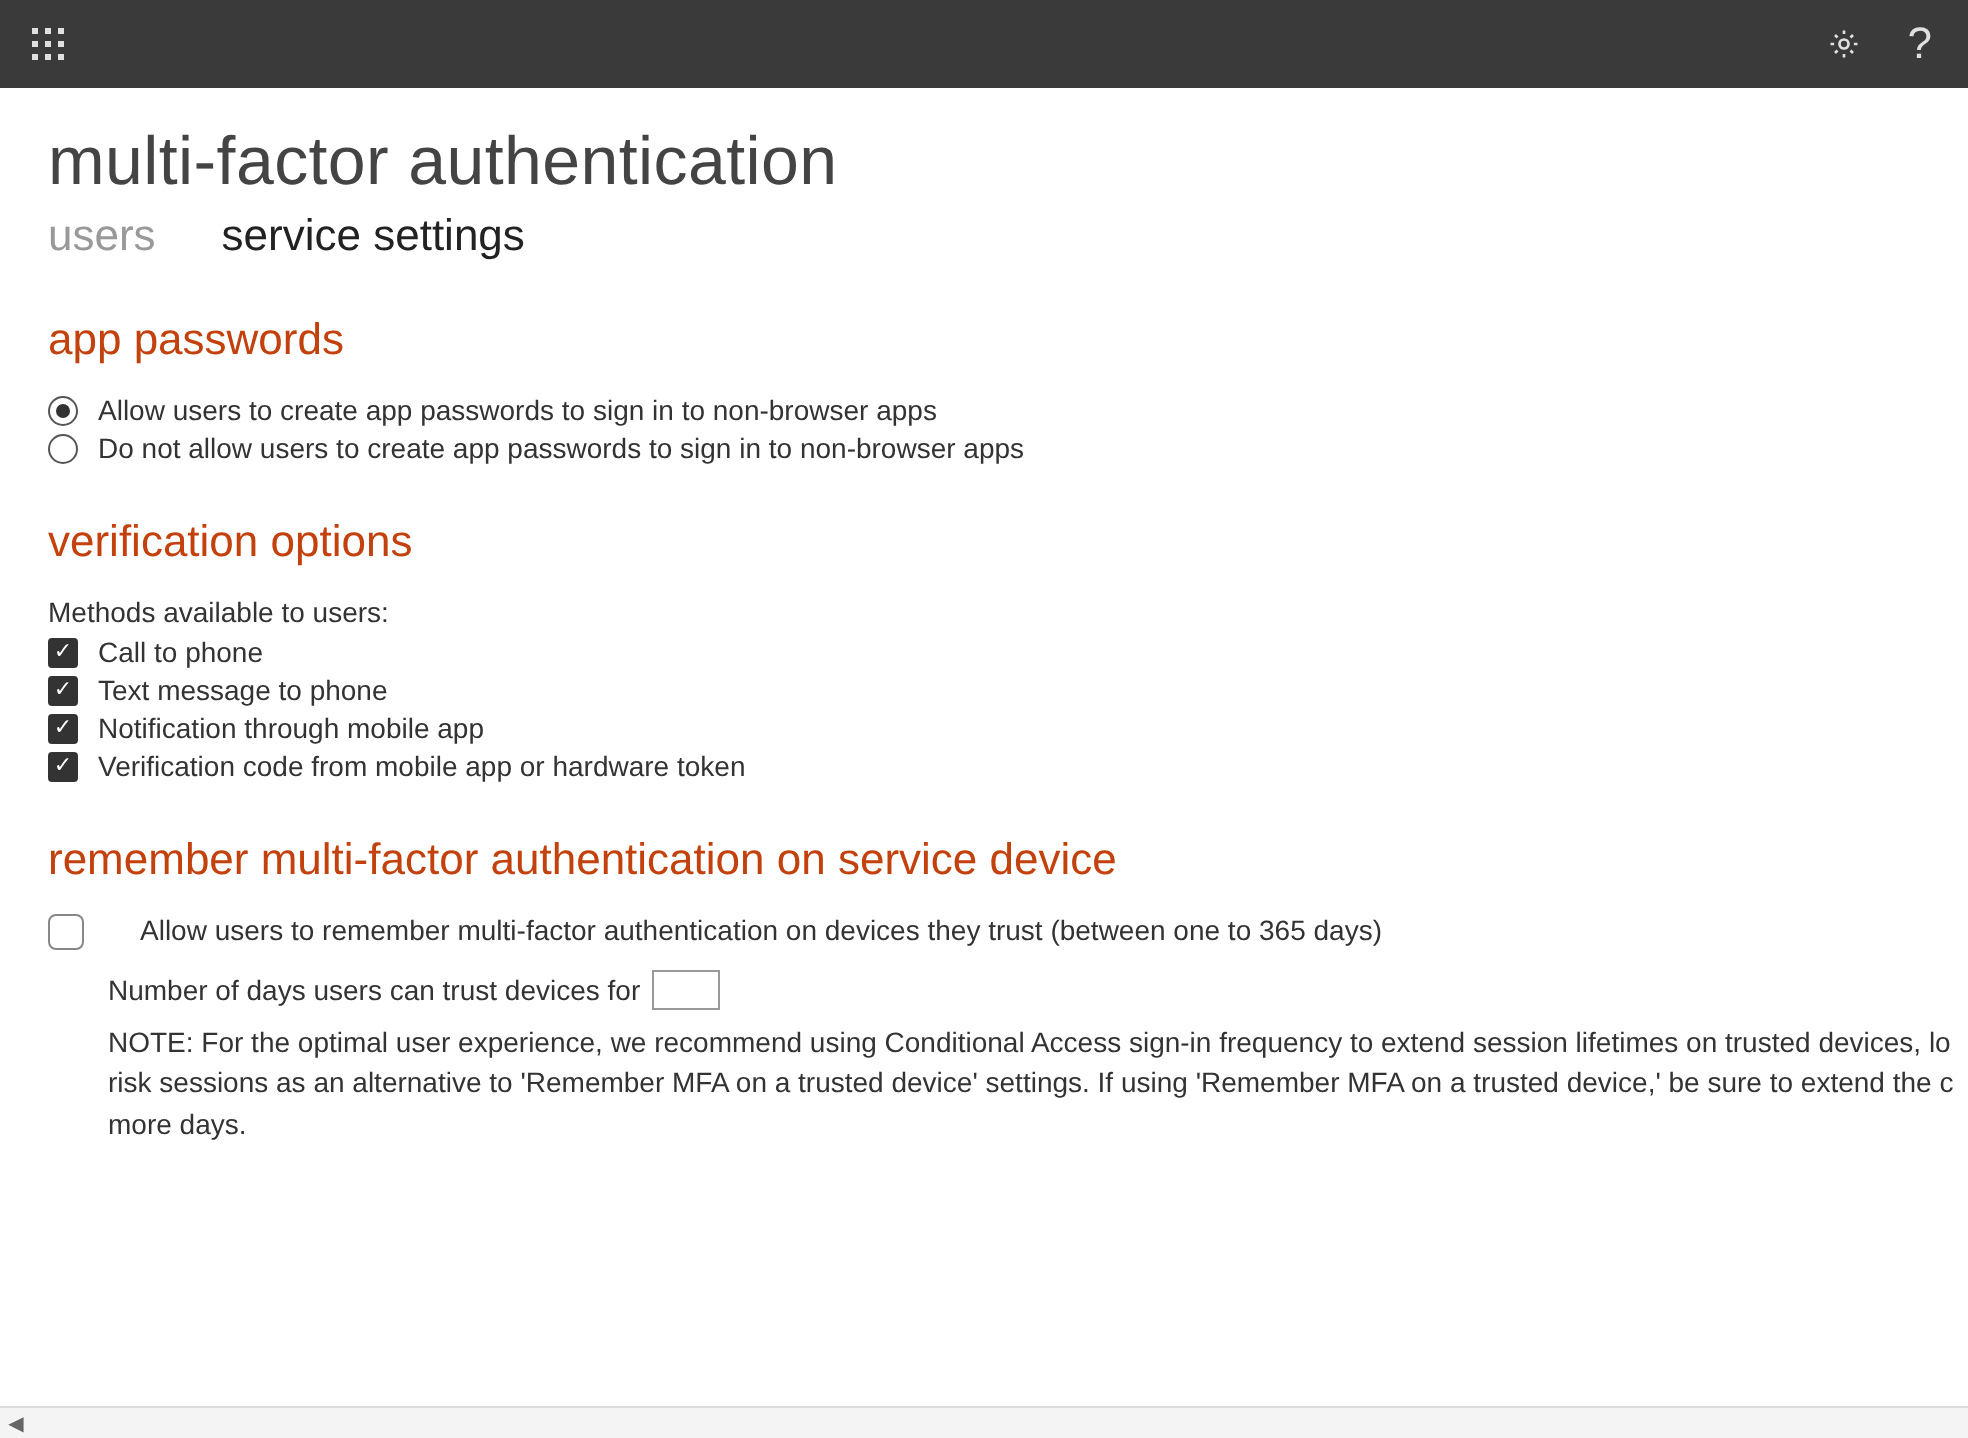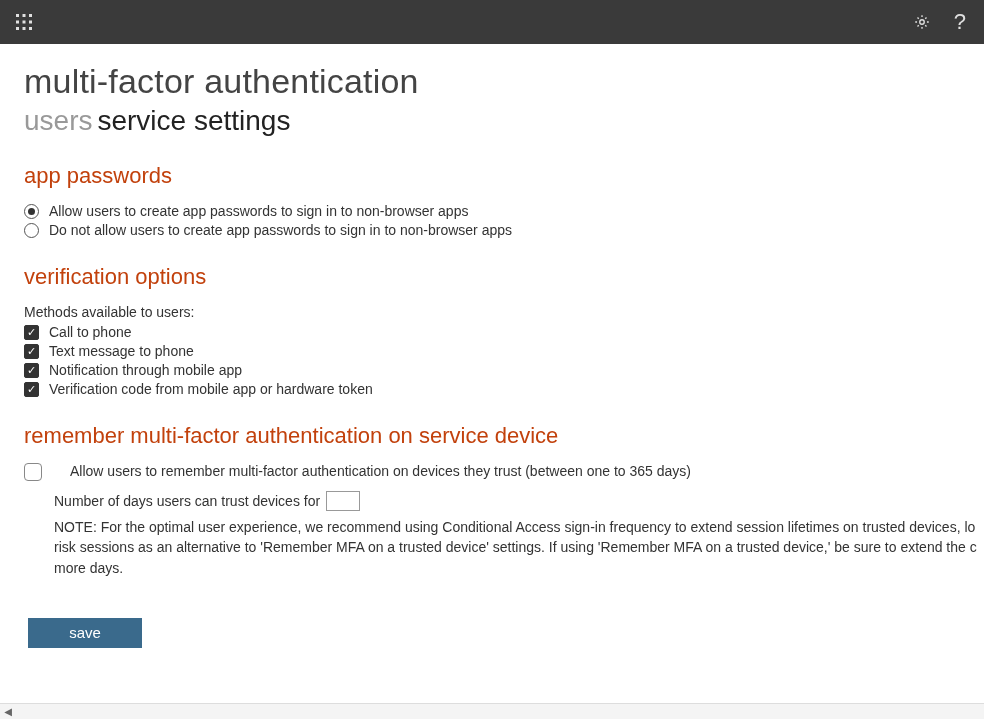--- a/index.html
+++ b/index.html
@@ -30,23 +30,23 @@
   }
   h1.page-title {
     margin: 0;
     font-size: 34px;
     font-weight: 300;
     color: #444;
     letter-spacing: 0.2px;
   }
   .tabs {
     display: flex;
-    gap: 5px;
+    gap: 33px;
     margin: 4px 0 18px 0;
-    font-size: 28px;
+    font-size: 22px;
     font-weight: 300;
   }
   .tab { color: #999; cursor: pointer; }
   .tab.active { color: #222; }
 
   h2.section-title {
     font-size: 22px;
     font-weight: 300;
     color: #c2410c;
     margin: 26px 0 14px 0;
@@ -280,18 +280,17 @@
 
   <div class="remember-sub">
     <span>Number of days users can trust devices for</span>
     <input class="days-input" type="text" value="90" style="">
   </div>
 
   <div class="note-text">NOTE: For the optimal user experience, we recommend using Conditional Access sign-in frequency to extend session lifetimes on trusted devices, lo</div>
   <div class="note-text note-line2">risk sessions as an alternative to 'Remember MFA on a trusted device' settings. If using 'Remember MFA on a trusted device,' be sure to extend the c</div>
   <div class="note-text note-line3">more days.</div>
 
-  <button class="save-btn">save</button>
 </div>
 
 <div class="hscroll">
   <span class="arrow-left">◀</span>
 </div>
 
 </body></html>

